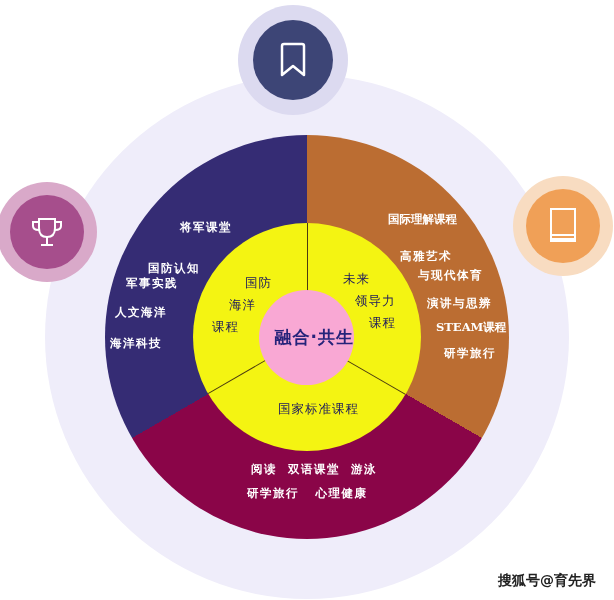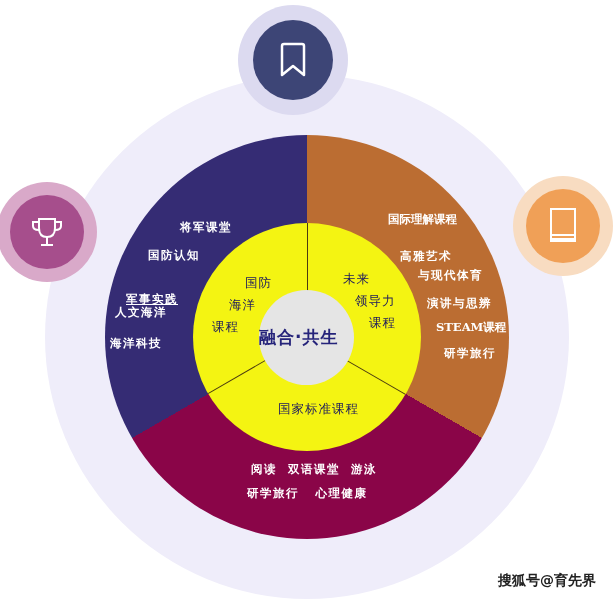--- a/index.html
+++ b/index.html
@@ -21,22 +21,22 @@
     background: conic-gradient(#bb6d32 0deg 120deg, #8a0548 120deg 240deg, #352c74 240deg 360deg);
   }
   .yellow {
     left: 193px; top: 223px; width: 228px; height: 228px; border-radius: 50%;
     background: #f4f412;
     overflow: hidden;
   }
   .divider { position: absolute; background: #4a3a10; height: 1px; transform-origin: 0 0; }
   .white-core {
     left: 259px; top: 290px; width: 95px; height: 95px; border-radius: 50%;
-    background: #e5e5e5;
-    display: flex; align-items: center; justify-content: flex-start;
+    background: #f9a8d4;
+    display: flex; align-items: center; justify-content: flex-end;
   }
   .core-text {
     color: #25237a; font-weight: bold; font-size: 17px; letter-spacing: 1px; white-space: nowrap;
   }
   .inner-label {
     color: #1d1a5e; font-weight: normal; font-size: 12.5px; line-height: 22px; letter-spacing: 1px;
     white-space: nowrap;
   }
   .outer-label {
     color: #ffffff; font-weight: bold; font-size: 11.5px; letter-spacing: 1.5px; white-space: nowrap;
@@ -97,22 +97,22 @@
 
 <div class="abs inner-label" style="left:342px; top:268px; width:80px;">
   <div style="padding-left:1px;">未来</div>
   <div style="padding-left:13px;">领导力</div>
   <div style="padding-left:27px;">课程</div>
 </div>
 
 <div class="abs inner-label" style="left:266px; top:398px;padding-left:12px;">国家标准课程</div>
 
 <div class="abs outer-label" style="left:180px; top:220px;">将军课堂</div>
-<div class="abs outer-label" style="left:148px; top:248px;">国防认知</div>
-<div class="abs outer-label" style="left:126px; top:292px;text-decoration:underline;">军事实践</div>
+<div class="abs outer-label" style="left:148px; top:261px;">国防认知</div>
+<div class="abs outer-label" style="left:126px; top:276px;">军事实践</div>
 <div class="abs outer-label" style="left:115px; top:305px;">人文海洋</div>
 <div class="abs outer-label" style="left:110px; top:336px;">海洋科技</div>
 
 <div class="abs outer-label" style="left:376px; top:212px; letter-spacing:0px;margin-left:12px;">国际理解课程</div>
 <div class="abs outer-label" style="left:400px; top:249px;">高雅艺术</div>
 <div class="abs outer-label" style="left:418px; top:268px;">与现代体育</div>
 <div class="abs outer-label" style="left:427px; top:296px;">演讲与思辨</div>
 <div class="abs outer-label" style="left:436px; top:320px; letter-spacing:0px;">STEAM课程</div>
 <div class="abs outer-label" style="left:444px; top:346px;">研学旅行</div>
 

